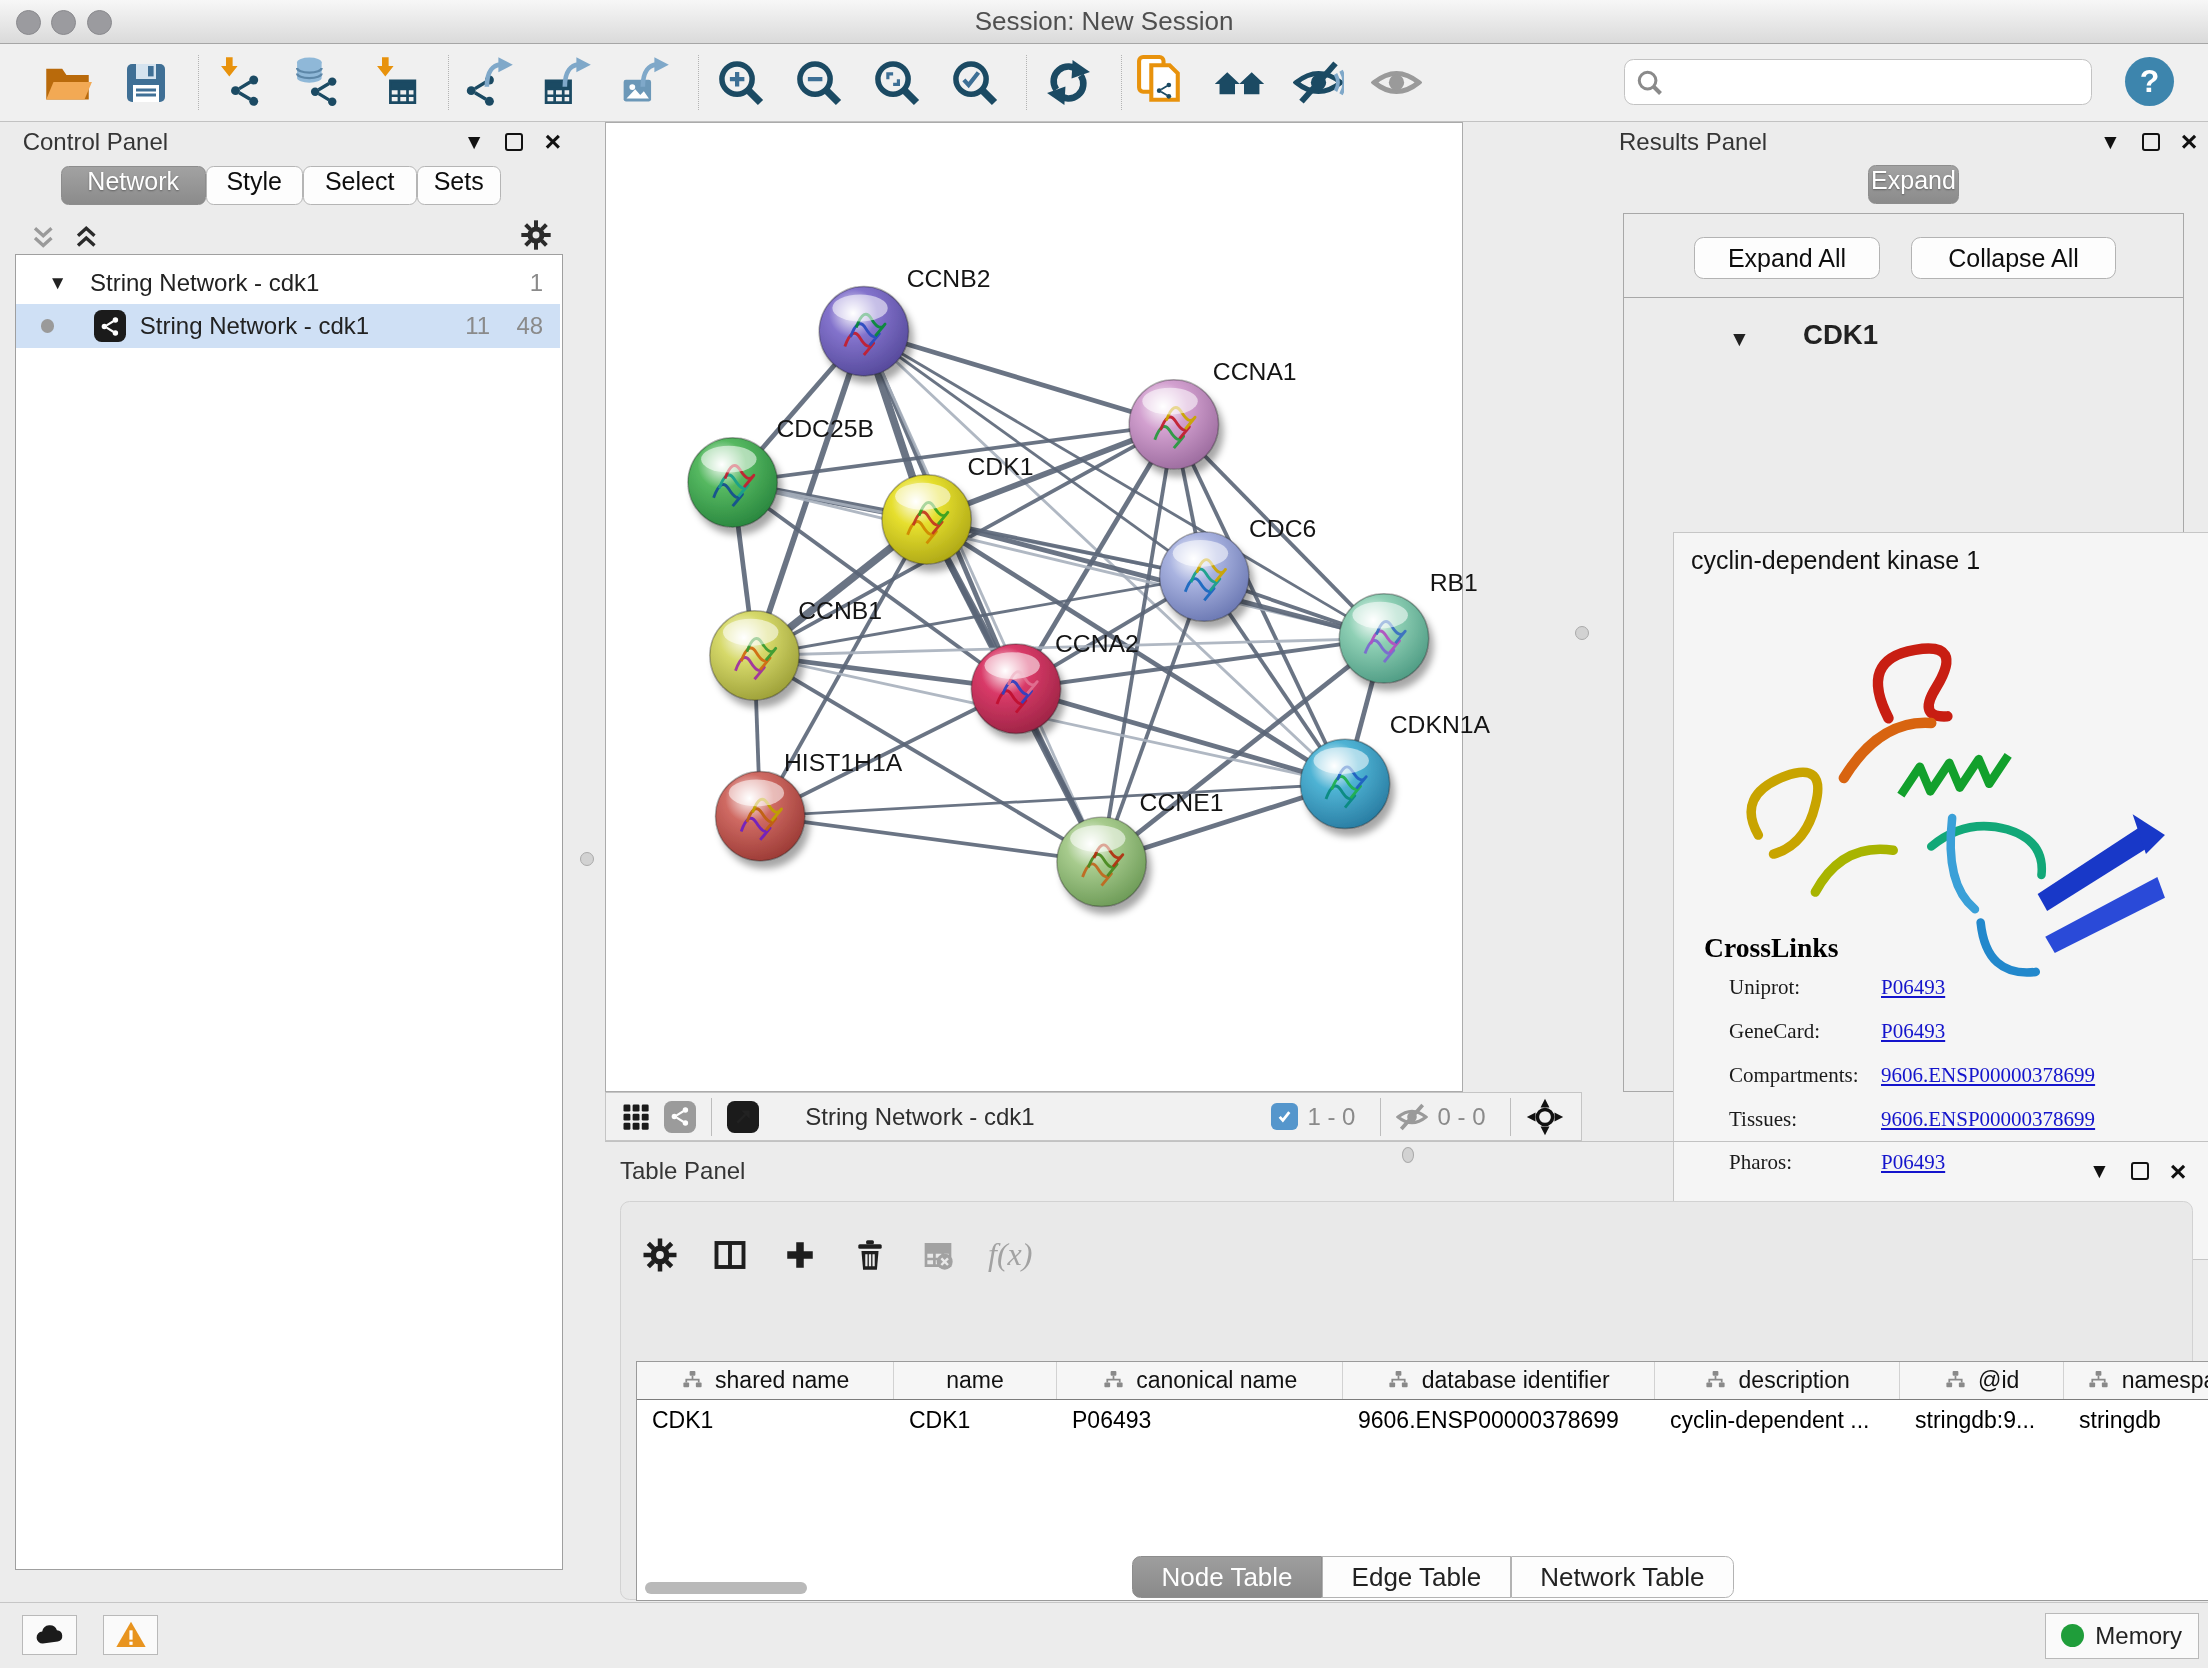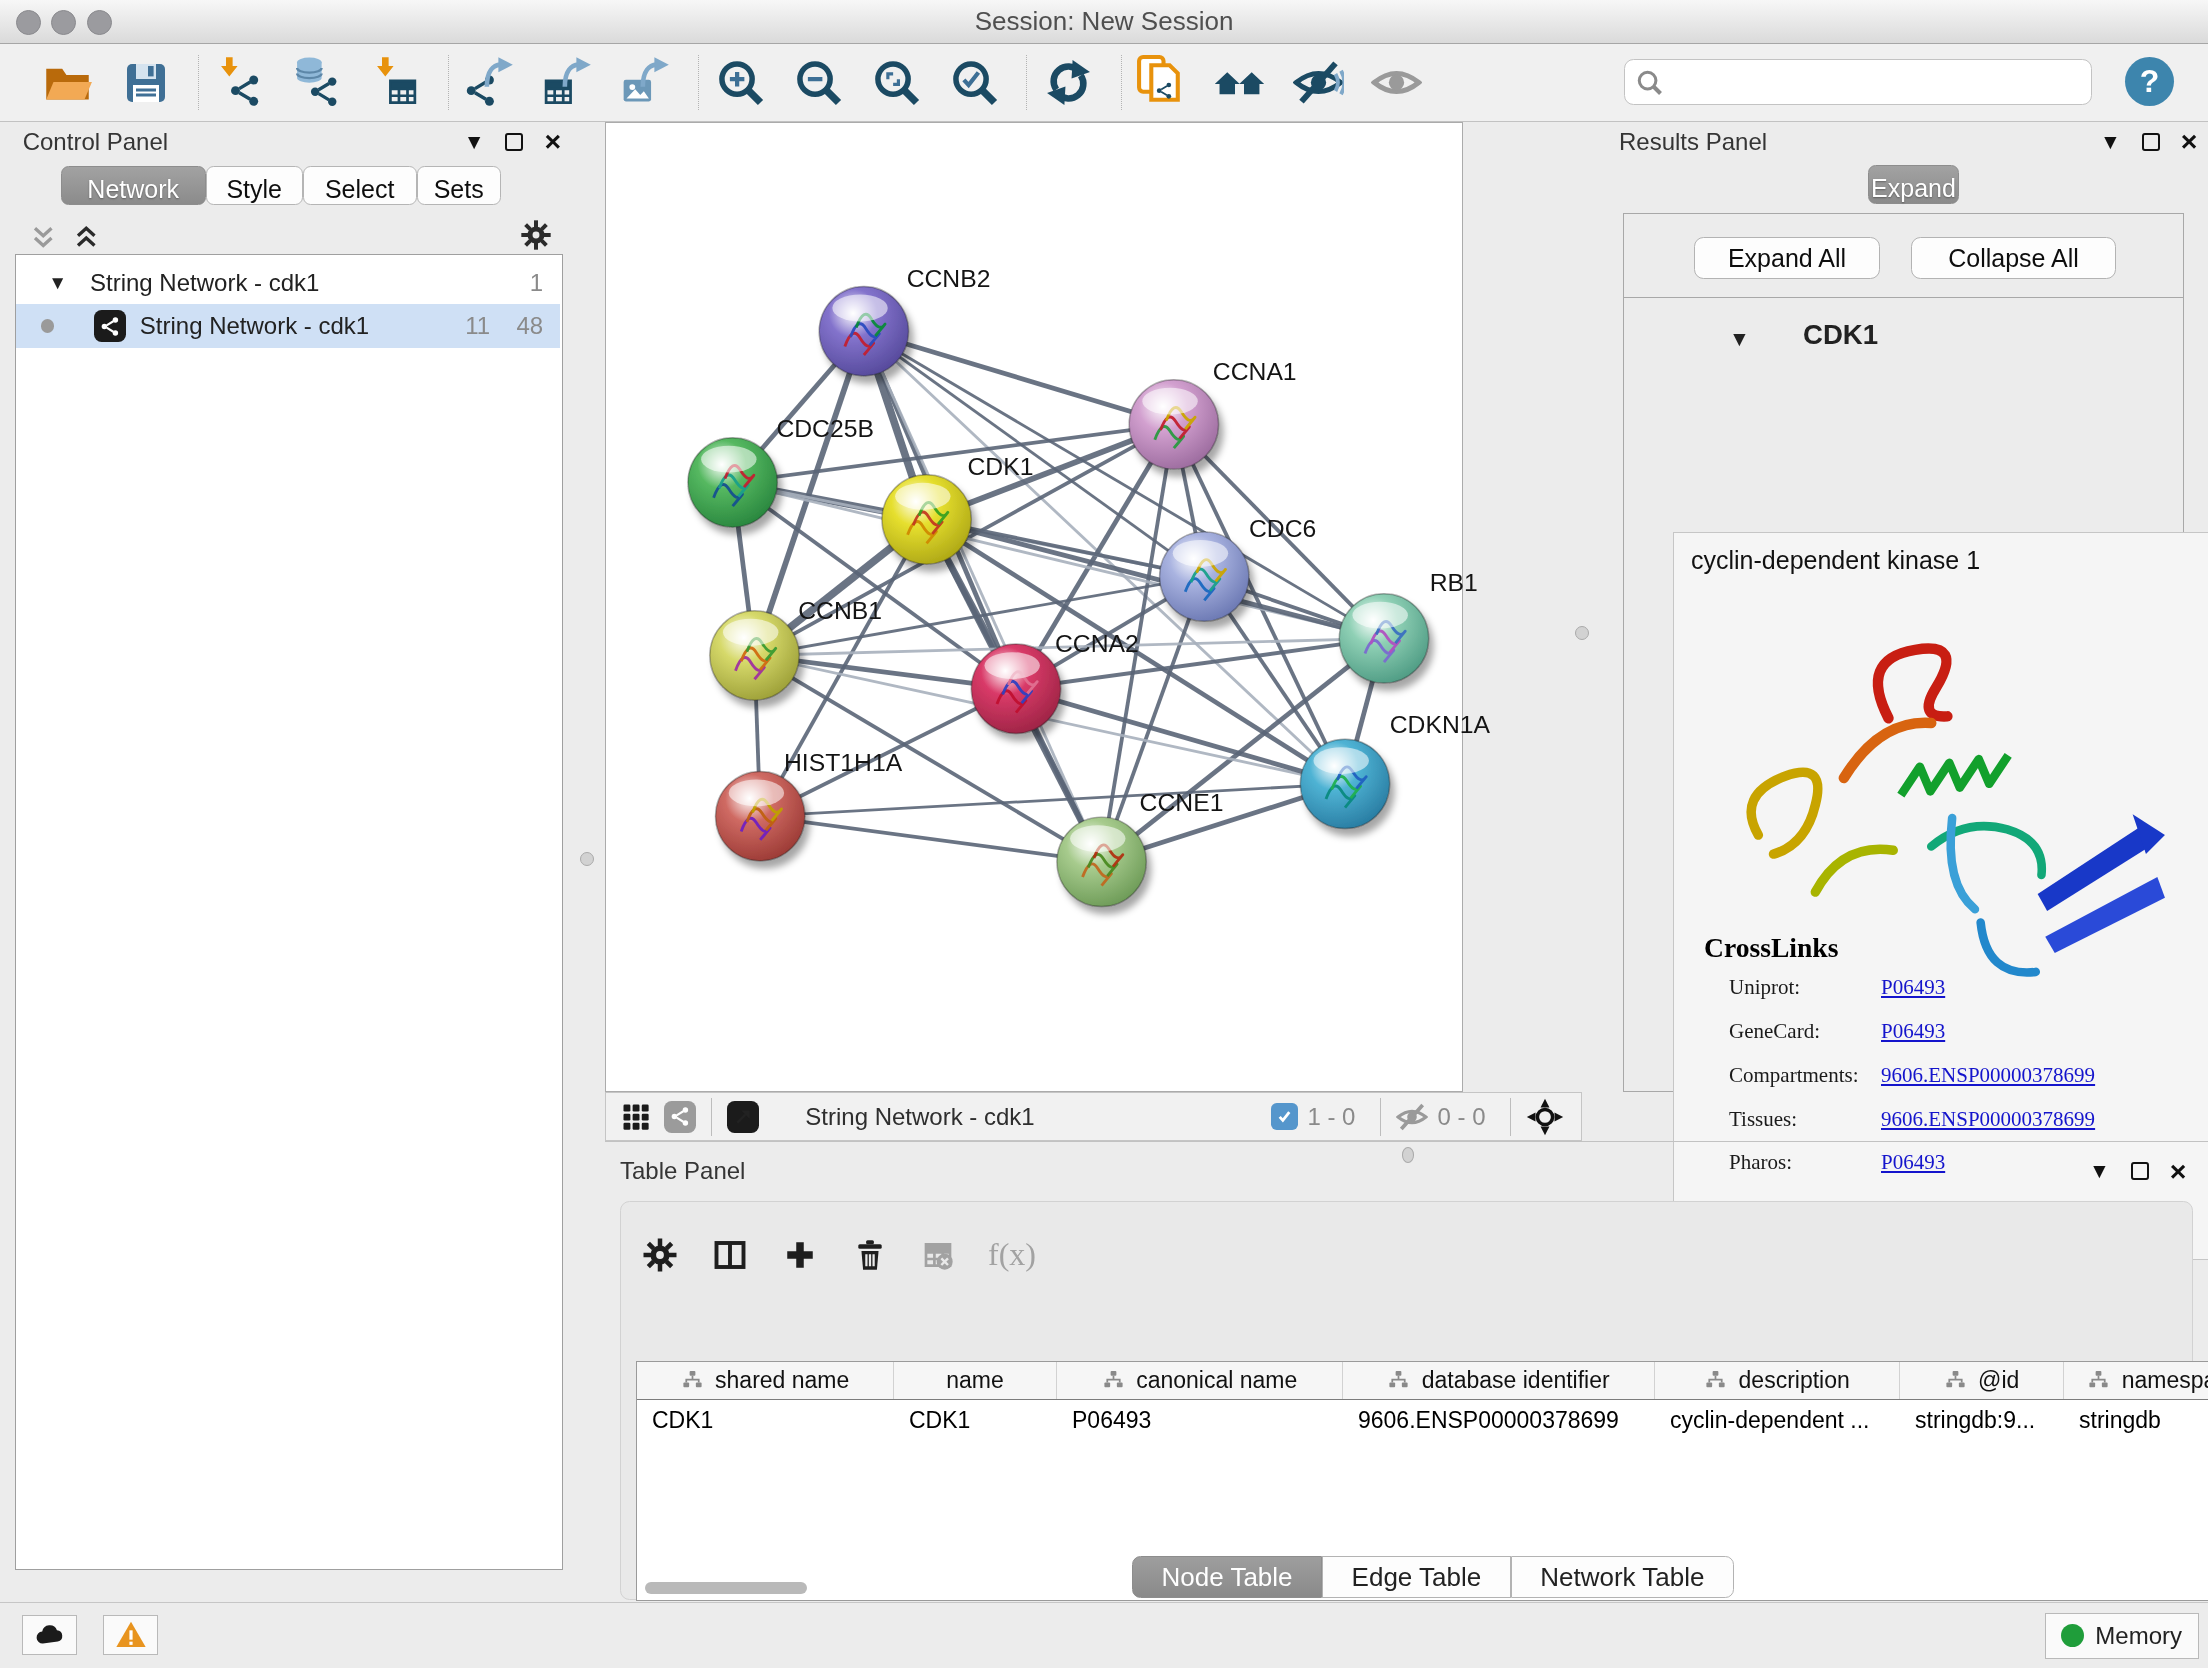--- a/index.html
+++ b/index.html
@@ -17,21 +17,21 @@
 .tsep{height:55px;border-left:1.9px dotted #b3b3b3;margin:0 13.3px 0 1.9px}
 #search-wrap{position:absolute;right:116px;top:15px;width:468px;height:46px;background:#fff;border:1.9px solid #c3c3c3;border-radius:9.5px;display:flex;align-items:center;padding-left:11.4px}
 #search-wrap input{border:none;outline:none;font-size:25px;width:399px;font-family:"Liberation Sans",sans-serif;background:transparent}
 #help-btn{position:absolute;right:34px;top:13.3px;width:49px;height:49px;border-radius:50%;background:#3d85ad;color:#fff;font-size:32px;font-weight:bold;display:flex;align-items:center;justify-content:center}
 
 .panel-head{font-size:24px;color:#353535}
 .phbtns{position:absolute;display:flex;align-items:center;gap:21px}
 .ph-tri{font-size:21px;color:#111}
 .ph-box{width:18px;height:18px;border:2.4px solid #111;border-radius:2.9px}
 .ph-x{font-size:28.5px;font-weight:bold;color:#111;line-height:19px}
-.tab{height:39px;border:1px solid #b5b5b5;background:#fdfdfd;color:#0d0d0d;font-size:25px;display:flex;align-items:flex-end;justify-content:center;border-radius:7.6px}
+.tab{height:39px;border:1px solid #b5b5b5;background:#fdfdfd;color:#0d0d0d;font-size:25px;display:flex;align-items:flex-start;justify-content:center;border-radius:7.6px}
 .tab.active{background:linear-gradient(#a2a2a2,#8b8b8b);color:#fff;border-color:#8d8d8d;text-shadow:0 1px 1.9px rgba(0,0,0,.35)}
 
 #control-panel{left:5.7px;top:122px;width:567px;height:1480px}
 #cp-tabs{position:absolute;left:55px;top:44px;display:flex}
 #cp-listbox{position:absolute;left:9.5px;top:132px;width:548px;height:1316px;background:#fff;border:1.9px solid #9f9f9f}
 .tree-row{position:absolute;left:0;width:544px;height:44px;display:flex;align-items:center;font-size:24px}
 .share-chip{width:32px;height:32px;border-radius:7.6px;background:#1b1b1b;display:flex;align-items:center;justify-content:center}
 
 #canvas-wrap{left:605px;top:122px;width:858px;height:970px;background:#ffffff;border:1px solid #ababab}
 #net-toolbar{left:605px;top:1092px;width:977px;height:49px;background:#f1f1f1;border:1px solid #c5c5c5;display:flex;align-items:center}
@@ -685,21 +685,21 @@
           <use href="#sy-plusbold"></use>
         </svg>
       <svg width="36" height="36" viewBox="0 0 24 24" style="color:#1e1e1e">
           <use href="#sy-trash"></use>
         </svg>
       <svg width="32" height="32" viewBox="0 0 24 24" style="color:#a2a2a2">
           <use href="#sy-table"></use>
           <circle cx="17" cy="17" r="6" fill="#a2a2a2"></circle>
           <path d="M14.5,14.5 l5,5 M19.5,14.5 l-5,5" stroke="#e9e9e9" stroke-width="1.8"></path>
         </svg>
-      <span class="serif" style="font-size:32px;color:#a2a2a2">f(x)</span>
+      <span class="serif" style="font-size:32px;font-style:italic;color:#a2a2a2">f(x)</span>
     </div>
     <div id="tbl-box">
       <div id="tbl-head">
         <div class="th" style="width:257px">
             <svg width="23" height="23" viewBox="0 0 24 24" style="color:#8a8a8a">
               <use href="#sy-org"></use>
             </svg>
             <span>shared name</span>
           </div>
         <div class="th" style="width:163px">

